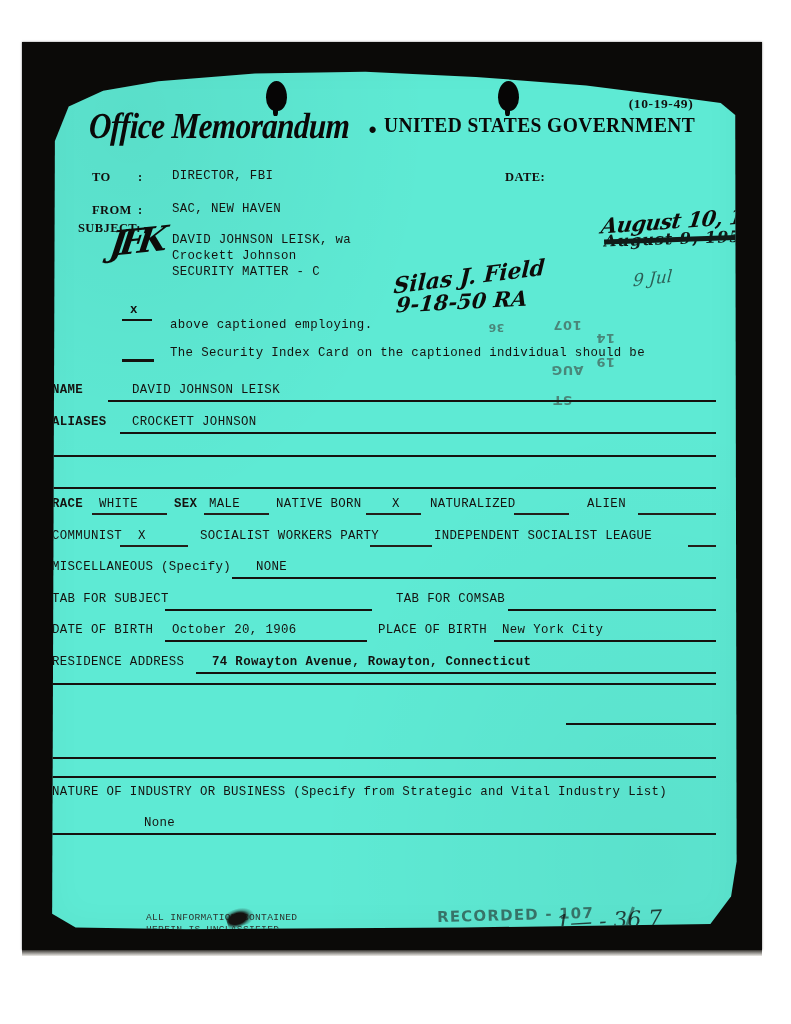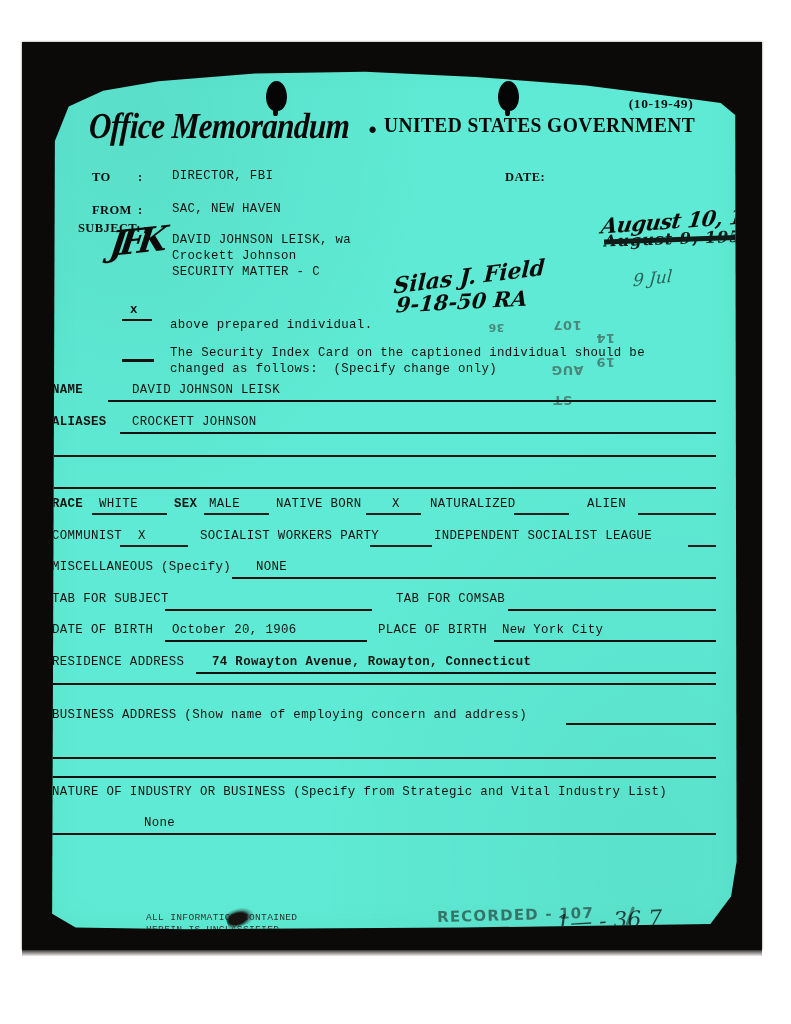--- a/index.html
+++ b/index.html
@@ -334,25 +334,24 @@
 
     <div class="bleed" style="left:505px; top:255px;">107</div>
     <div class="bleed" style="left:548px; top:268px;">14</div>
     <div class="bleed" style="left:503px; top:300px;">AUG</div>
     <div class="bleed" style="left:548px; top:292px;">19</div>
     <div class="bleed" style="left:505px; top:330px;">ST</div>
     <div class="bleed" style="left:440px; top:258px; font-size:11px;">36</div>
 
     <div class="t xmark" style="left:82px; top:240px; font-weight:700;">x</div>
     <div class="rule" style="left:74px; top:256px; width:30px; height:2px;"></div>
-    <div class="t typed" style="left:122px; top:255px;">above prepared individual.</div>
+    <div class="t typed" style="left:122px; top:255px;">above captioned employing.</div>
 
     <div class="rule" style="left:74px; top:296px; width:32px; height:2.5px;"></div>
     <div class="t typed" style="left:122px; top:283px;">The Security Index Card on the captioned individual should be</div>
-    <div class="t typed" style="left:122px; top:299px;">changed as follows:  (Specify change only)</div>
 
     <div class="t typed" style="left:4px; top:320px; font-weight:700;">NAME</div>
     <div class="t typed" style="left:84px; top:320px;">DAVID JOHNSON LEISK</div>
     <div class="rule" style="left:60px; top:337px; width:608px;"></div>
 
     <div class="t typed" style="left:4px; top:352px; font-weight:700;">ALIASES</div>
     <div class="t typed" style="left:84px; top:352px;">CROCKETT JOHNSON</div>
     <div class="rule" style="left:72px; top:369px; width:596px;"></div>
 
     <div class="rule" style="left:4px; top:392px; width:664px;"></div>
@@ -409,21 +408,20 @@
     <div class="t typed" style="left:330px; top:560px;">PLACE OF BIRTH</div>
     <div class="t typed" style="left:454px; top:560px;">New York City</div>
     <div class="rule" style="left:446px; top:577px; width:222px;"></div>
 
     <div class="t typed" style="left:4px; top:592px;">RESIDENCE ADDRESS</div>
     <div class="t typed" style="left:164px; top:592px;font-weight:bold;">74 Rowayton Avenue, Rowayton, Connecticut</div>
     <div class="rule" style="left:148px; top:609px; width:520px;"></div>
 
     <div class="rule" style="left:4px; top:620px; width:664px;"></div>
 
-    <div class="t typed" style="left:4px; top:645px;">BUSINESS ADDRESS (Show name of employing concern and address)</div>
     <div class="rule" style="left:518px; top:660px; width:150px;"></div>
 
     <div class="rule" style="left:4px; top:694px; width:664px;"></div>
 
     <div class="rule" style="left:4px; top:684px; width:664px; opacity:0;"></div>
     <div class="rule" style="left:4px; top:713px; width:664px;"></div>
 
     <div class="t typed" style="left:4px; top:722px;">NATURE OF INDUSTRY OR BUSINESS (Specify from Strategic and Vital Industry List)</div>
     <div class="t typed" style="left:96px; top:753px;">None</div>
     <div class="rule" style="left:4px; top:770px; width:664px;"></div>

